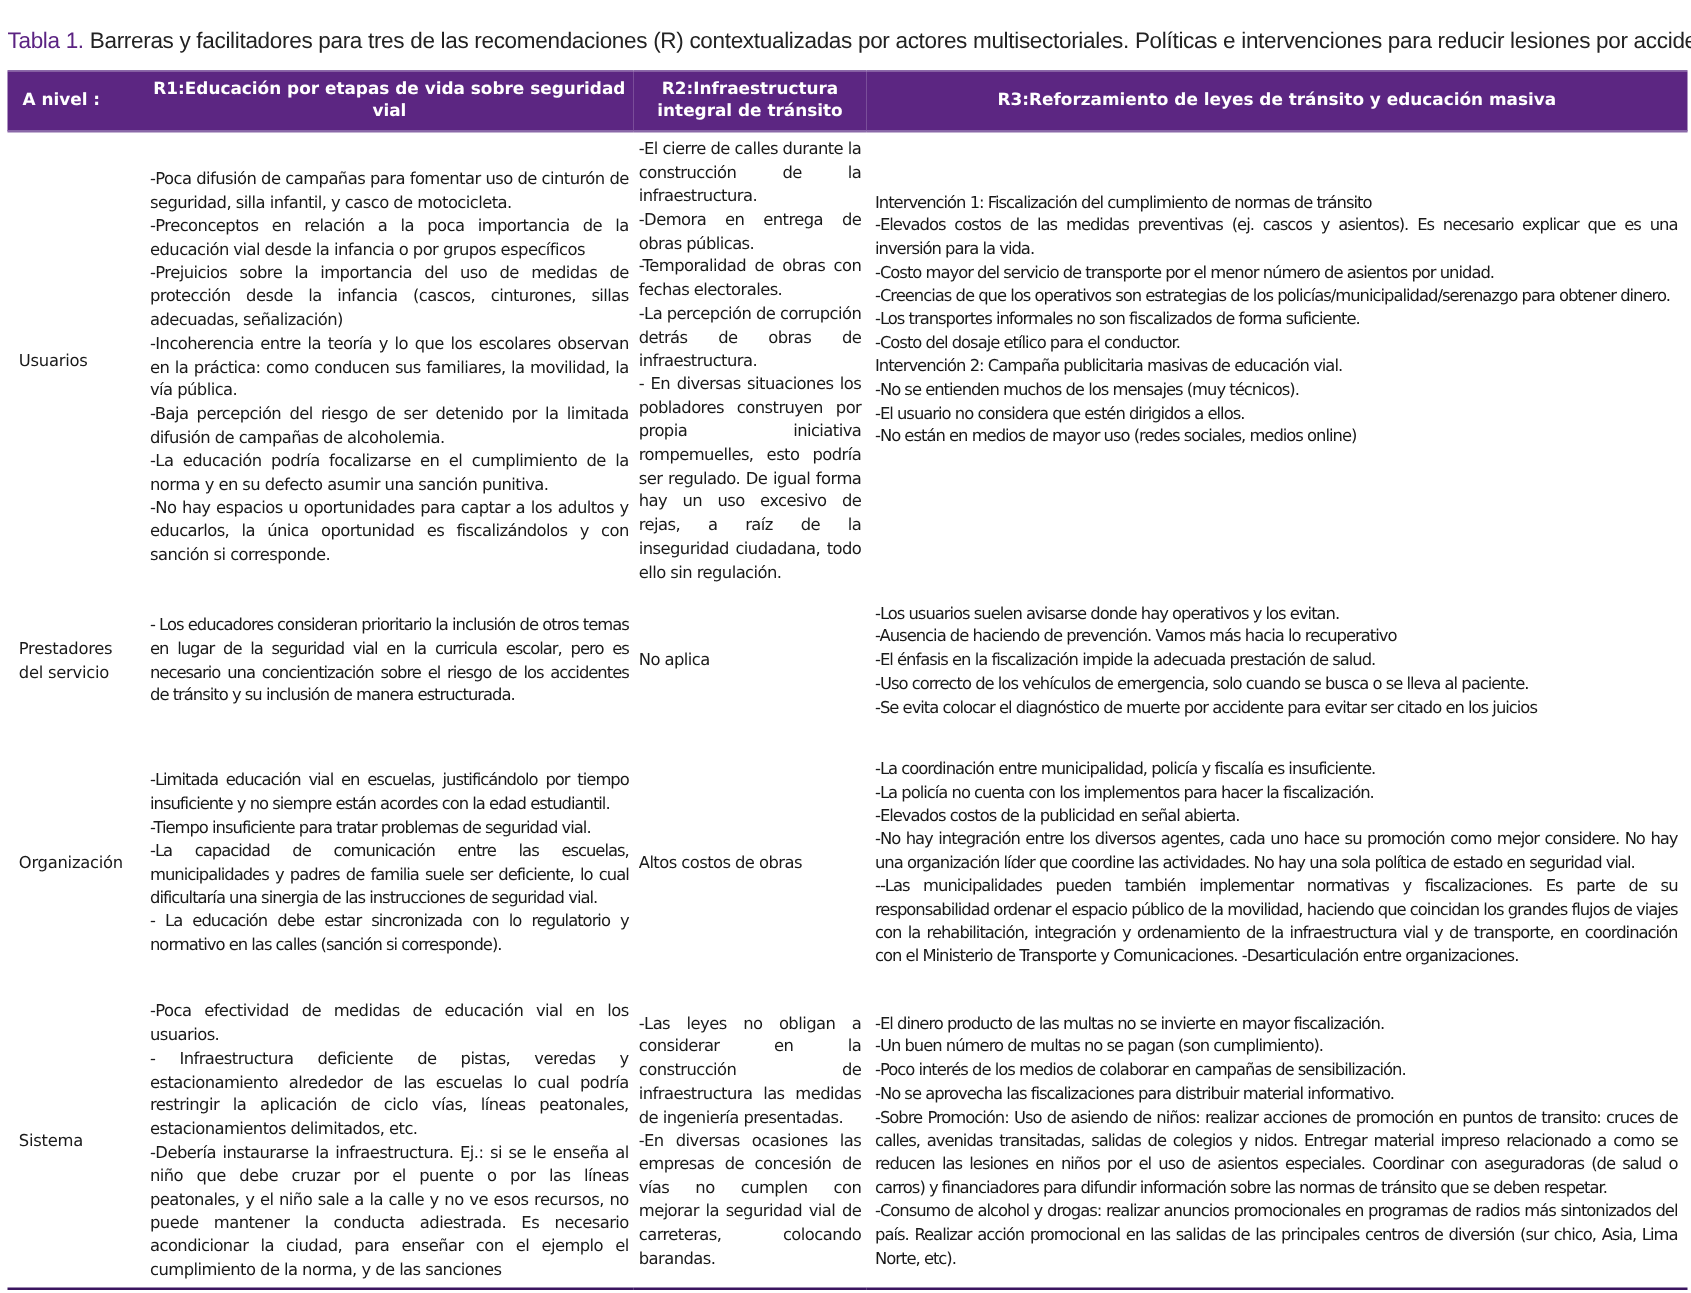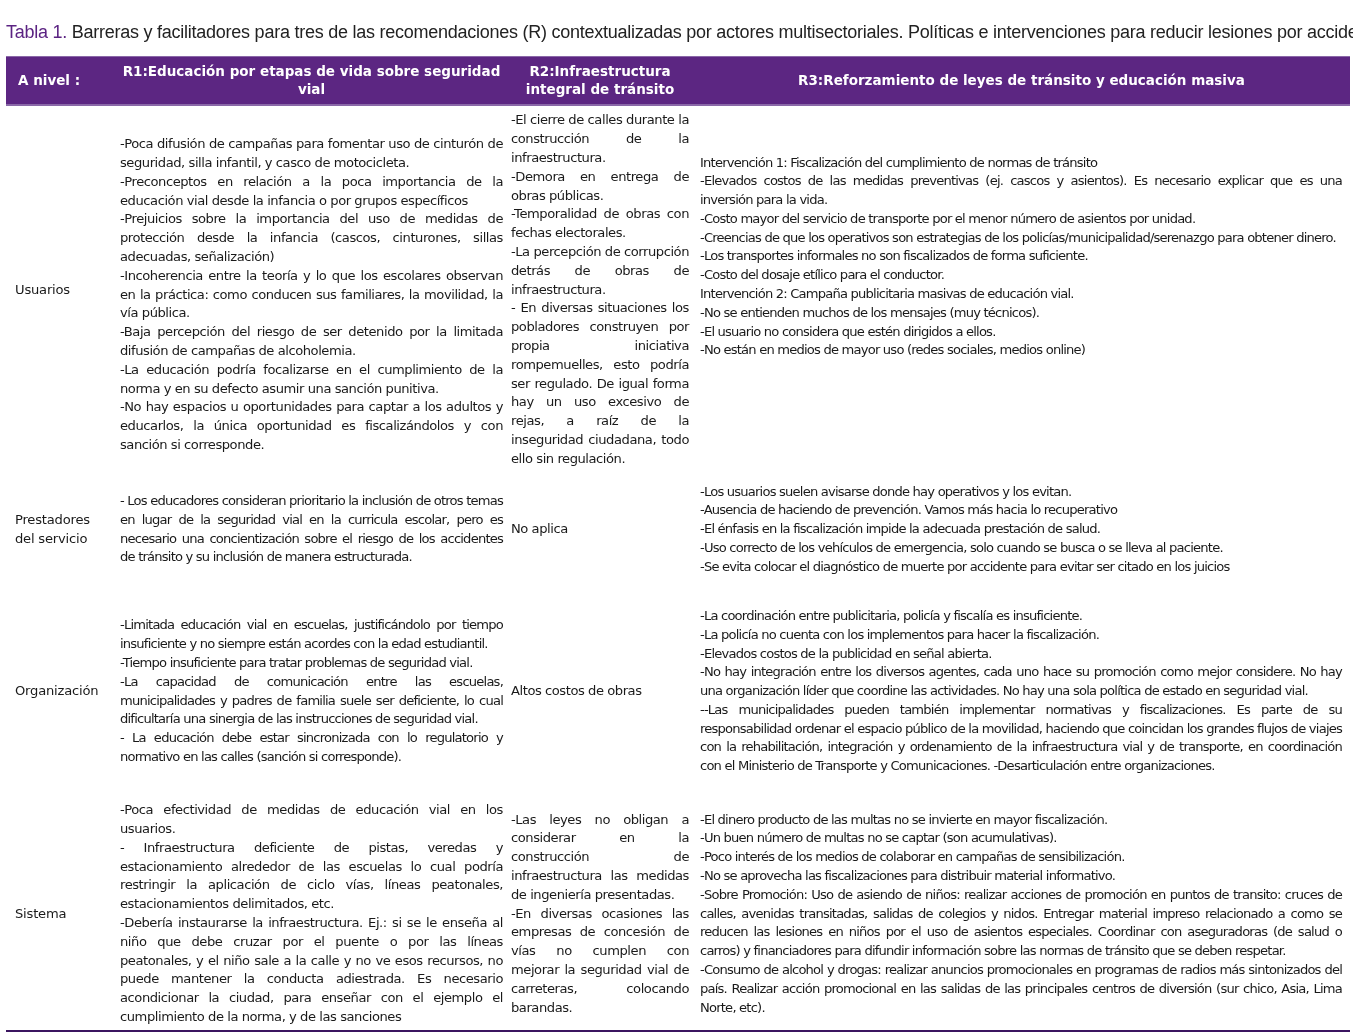--- a/index.html
+++ b/index.html
@@ -93,41 +93,41 @@
       <td class="just narrow">
         <span class="ln">-Limitada educación vial en escuelas, justificándolo por tiempo insuficiente y no siempre están acordes con la edad estudiantil.</span>
         <span class="ln">-Tiempo insuficiente para  tratar problemas de seguridad vial.</span>
         <span class="ln">-La capacidad de comunicación entre las escuelas, municipalidades y padres de familia suele ser deficiente, lo cual dificultaría una sinergia de las instrucciones de seguridad vial.</span>
         <span class="ln">- La educación debe estar sincronizada con lo regulatorio y normativo en las calles (sanción si corresponde).</span>
       </td>
       <td>
         <span class="ln">Altos costos de obras</span>
       </td>
       <td class="r3 narrow">
-        <span class="ln">-La coordinación entre publicitaria, policía y fiscalía es insuficiente.</span>
+        <span class="ln">-La coordinación entre municipalidad, policía y fiscalía es insuficiente.</span>
         <span class="ln">-La policía no cuenta con los implementos para hacer la fiscalización.</span>
         <span class="ln">-Elevados costos de la publicidad en señal abierta.</span>
         <span class="ln">-No hay integración entre los diversos agentes, cada uno hace su promoción como mejor considere. No hay una organización líder que coordine las actividades. No hay una sola política de estado en seguridad vial.</span>
         <span class="ln">--Las municipalidades pueden también implementar normativas y fiscalizaciones. Es parte de su responsabilidad ordenar el espacio público de la movilidad, haciendo que coincidan los grandes flujos de viajes con la rehabilitación, integración y ordenamiento de la infraestructura vial y de transporte, en coordinación con el Ministerio de Transporte y Comunicaciones. -Desarticulación entre organizaciones.</span>
       </td>
     </tr>
     <tr class="last" style="height:232px;">
       <td class="level">Sistema</td>
       <td class="just">
         <span class="ln">-Poca efectividad de medidas de educación vial en los usuarios.</span>
         <span class="ln">- Infraestructura deficiente de pistas, veredas y estacionamiento alrededor de las escuelas  lo cual podría restringir la aplicación de ciclo vías, líneas peatonales, estacionamientos delimitados, etc.</span>
         <span class="ln">-Debería instaurarse la infraestructura. Ej.: si se le enseña al niño que debe cruzar por el puente o por las líneas peatonales, y el niño sale a la calle y no ve esos recursos, no puede mantener la conducta adiestrada. Es necesario acondicionar la ciudad, para enseñar con el ejemplo el cumplimiento de la norma, y de las sanciones</span>
       </td>
       <td class="just">
         <span class="ln">-Las leyes no obligan a considerar en la construcción de infraestructura las medidas de ingeniería presentadas.</span>
         <span class="ln">-En diversas ocasiones las empresas de concesión de vías no cumplen con mejorar la seguridad vial de carreteras, colocando barandas.</span>
       </td>
       <td class="r3 narrow">
         <span class="ln">-El dinero producto de las multas no se invierte en mayor fiscalización.</span>
-        <span class="ln">-Un buen número de multas no se captar (son acumulativas).</span>
+        <span class="ln">-Un buen número de multas no se pagan (son cumplimiento).</span>
         <span class="ln">-Poco interés de los medios de colaborar en campañas de sensibilización.</span>
         <span class="ln">-No se aprovecha las fiscalizaciones para distribuir material informativo.</span>
         <span class="ln">-Sobre Promoción: Uso de asiendo de niños: realizar acciones de promoción en puntos de transito: cruces de calles, avenidas transitadas, salidas de colegios y nidos. Entregar material impreso relacionado a como se reducen las lesiones en niños por el uso de asientos especiales. Coordinar con aseguradoras (de salud o carros) y financiadores para difundir información sobre las normas de tránsito que se deben respetar.</span>
         <span class="ln">-Consumo de alcohol y drogas: realizar anuncios promocionales en  programas de radios más sintonizados del país. Realizar acción promocional en las salidas de las principales centros de diversión (sur chico, Asia, Lima Norte, etc).</span>
       </td>
     </tr>
   </tbody>
 </table>
 
 </body></html>

